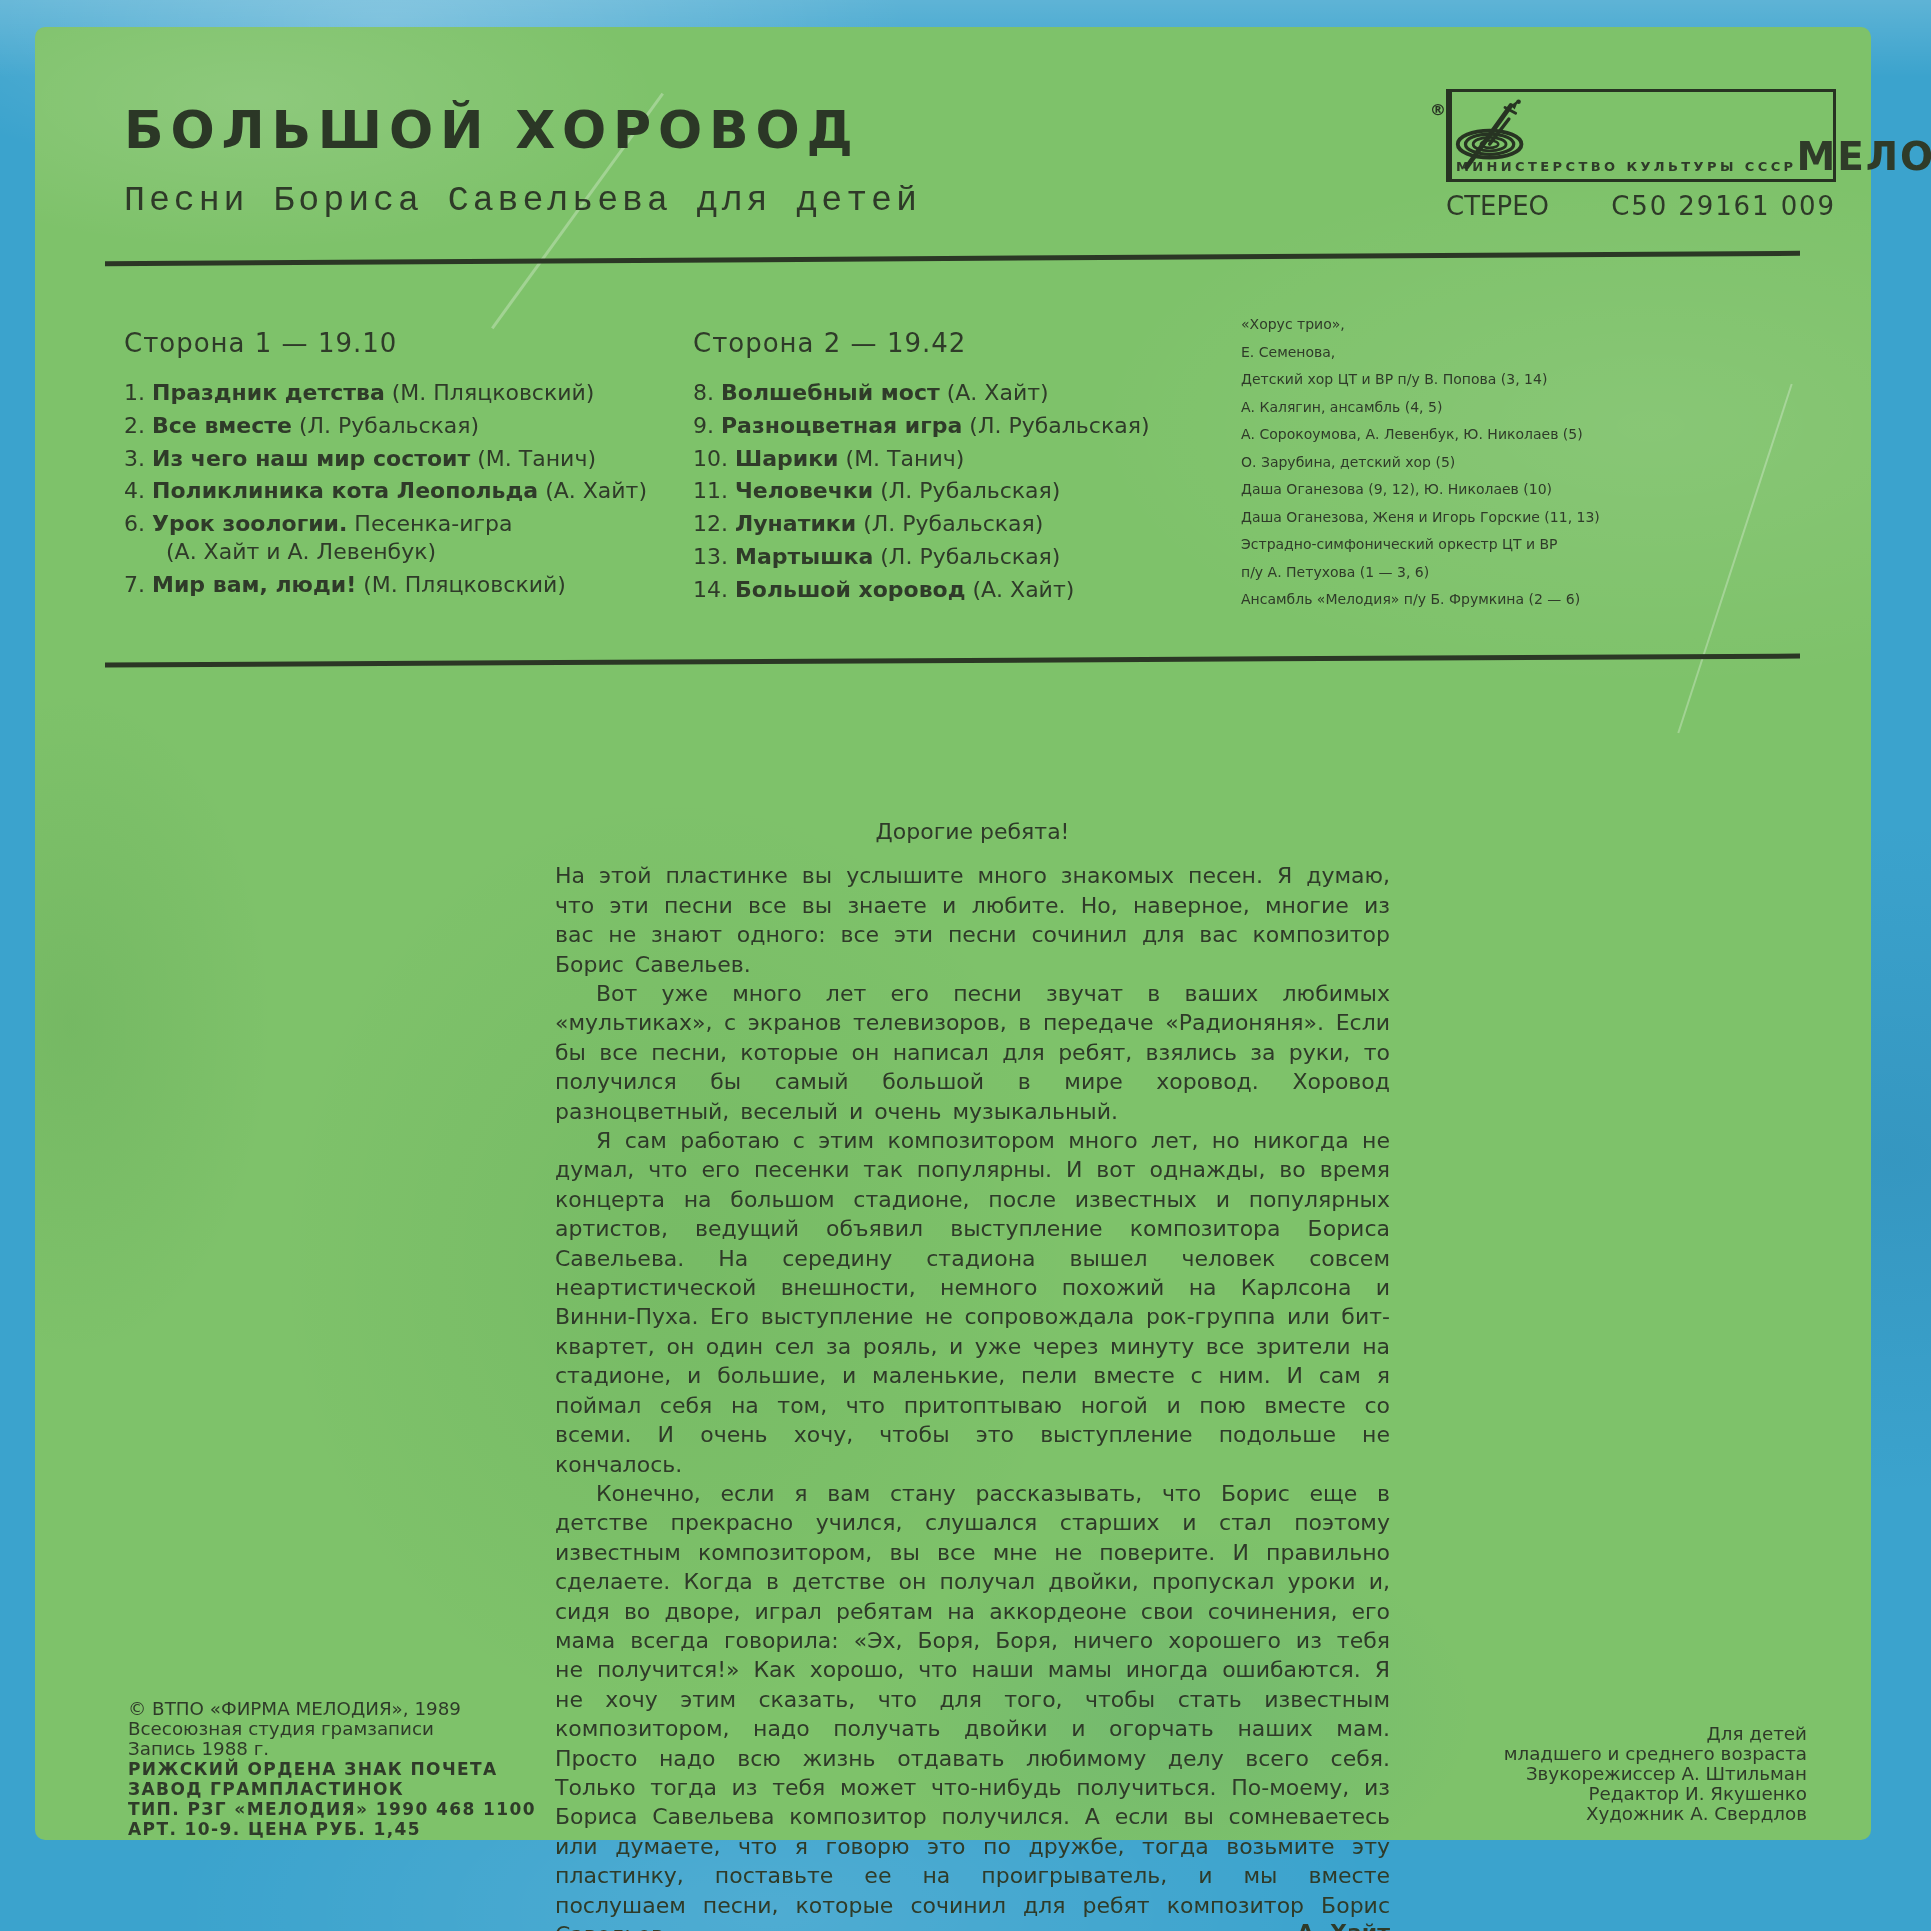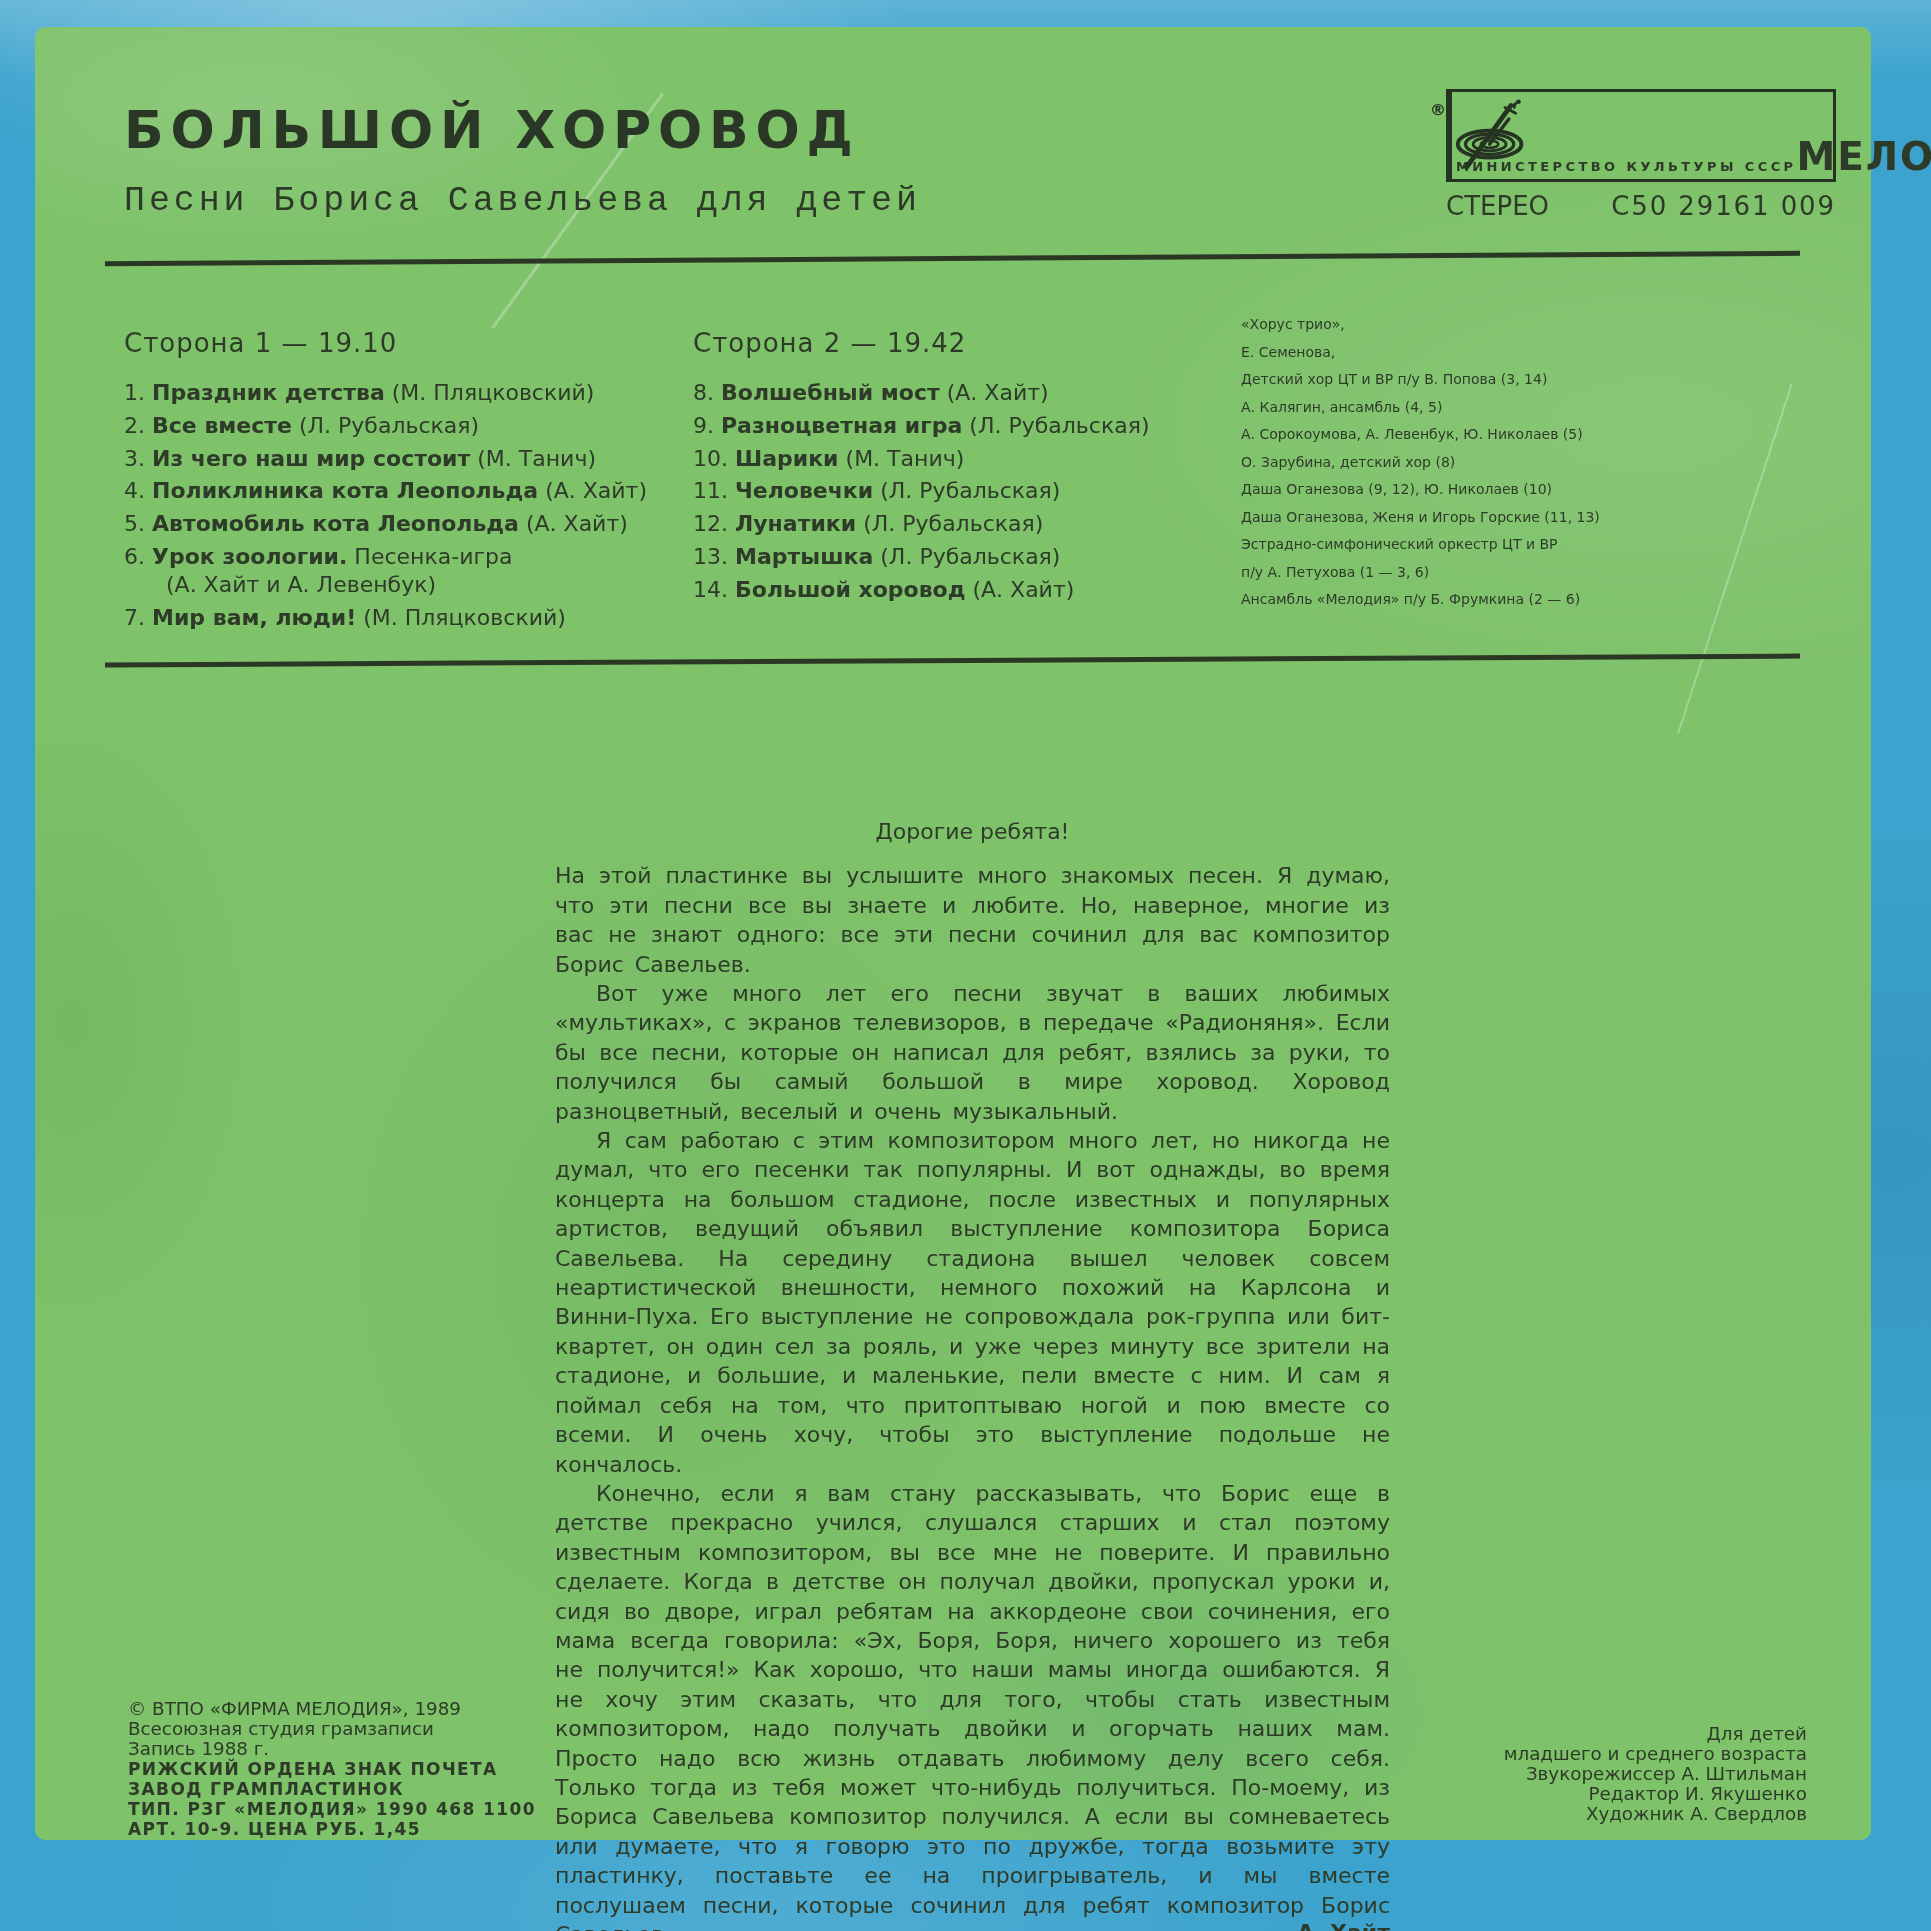--- a/index.html
+++ b/index.html
@@ -108,21 +108,20 @@
   </div>
 
   <div class="rule rule1"></div>
 
   <div class="side s1">
     <div class="side-header">Сторона 1 — 19.10</div>
     <div class="track"><span>1.</span> <span class="ttitle">Праздник детства</span> <span>(М. Пляцковский)</span></div>
     <div class="track"><span>2.</span> <span class="ttitle">Все вместе</span> <span>(Л. Рубальская)</span></div>
     <div class="track"><span>3.</span> <span class="ttitle">Из чего наш мир состоит</span> <span>(М. Танич)</span></div>
     <div class="track"><span>4.</span> <span class="ttitle">Поликлиника кота Леопольда</span> <span>(А. Хайт)</span></div>
-    <div class="track"><span>5.</span> <span class="ttitle">Автомобиль кота Леопольда</span> <span>(А. Хайт)</span></div>
     <div class="track"><span>6.</span> <span class="ttitle">Урок зоологии.</span> <span>Песенка-игра</span><span class="tcredit2">(А. Хайт и А. Левенбук)</span></div>
     <div class="track"><span>7.</span> <span class="ttitle">Мир вам, люди!</span> <span>(М. Пляцковский)</span></div>
   </div>
 
   <div class="side s2">
     <div class="side-header">Сторона 2 — 19.42</div>
     <div class="track"><span>8.</span> <span class="ttitle">Волшебный мост</span> <span>(А. Хайт)</span></div>
     <div class="track"><span>9.</span> <span class="ttitle">Разноцветная игра</span> <span>(Л. Рубальская)</span></div>
     <div class="track"><span>10.</span> <span class="ttitle">Шарики</span> <span>(М. Танич)</span></div>
     <div class="track"><span>11.</span> <span class="ttitle">Человечки</span> <span>(Л. Рубальская)</span></div>
@@ -130,21 +129,21 @@
     <div class="track"><span>13.</span> <span class="ttitle">Мартышка</span> <span>(Л. Рубальская)</span></div>
     <div class="track"><span>14.</span> <span class="ttitle">Большой хоровод</span> <span>(А. Хайт)</span></div>
   </div>
 
   <div class="performers">
     <div class="performer-line">«Хорус трио»,</div>
     <div class="performer-line">Е. Семенова,</div>
     <div class="performer-line">Детский хор ЦТ и ВР п/у В. Попова (3, 14)</div>
     <div class="performer-line">А. Калягин, ансамбль (4, 5)</div>
     <div class="performer-line">А. Сорокоумова, А. Левенбук, Ю. Николаев (5)</div>
-    <div class="performer-line">О. Зарубина, детский хор (8)</div>
+    <div class="performer-line">О. Зарубина, детский хор (5)</div>
     <div class="performer-line">Даша Оганезова (9, 12), Ю. Николаев (10)</div>
     <div class="performer-line">Даша Оганезова, Женя и Игорь Горские (11, 13)</div>
     <div class="performer-line">Эстрадно-симфонический оркестр ЦТ и ВР</div>
     <div class="performer-line">п/у А. Петухова (1 — 3, 6)</div>
     <div class="performer-line">Ансамбль «Мелодия» п/у Б. Фрумкина (2 — 6)</div>
   </div>
 
   <div class="rule rule2"></div>
 
   <div class="letter">

